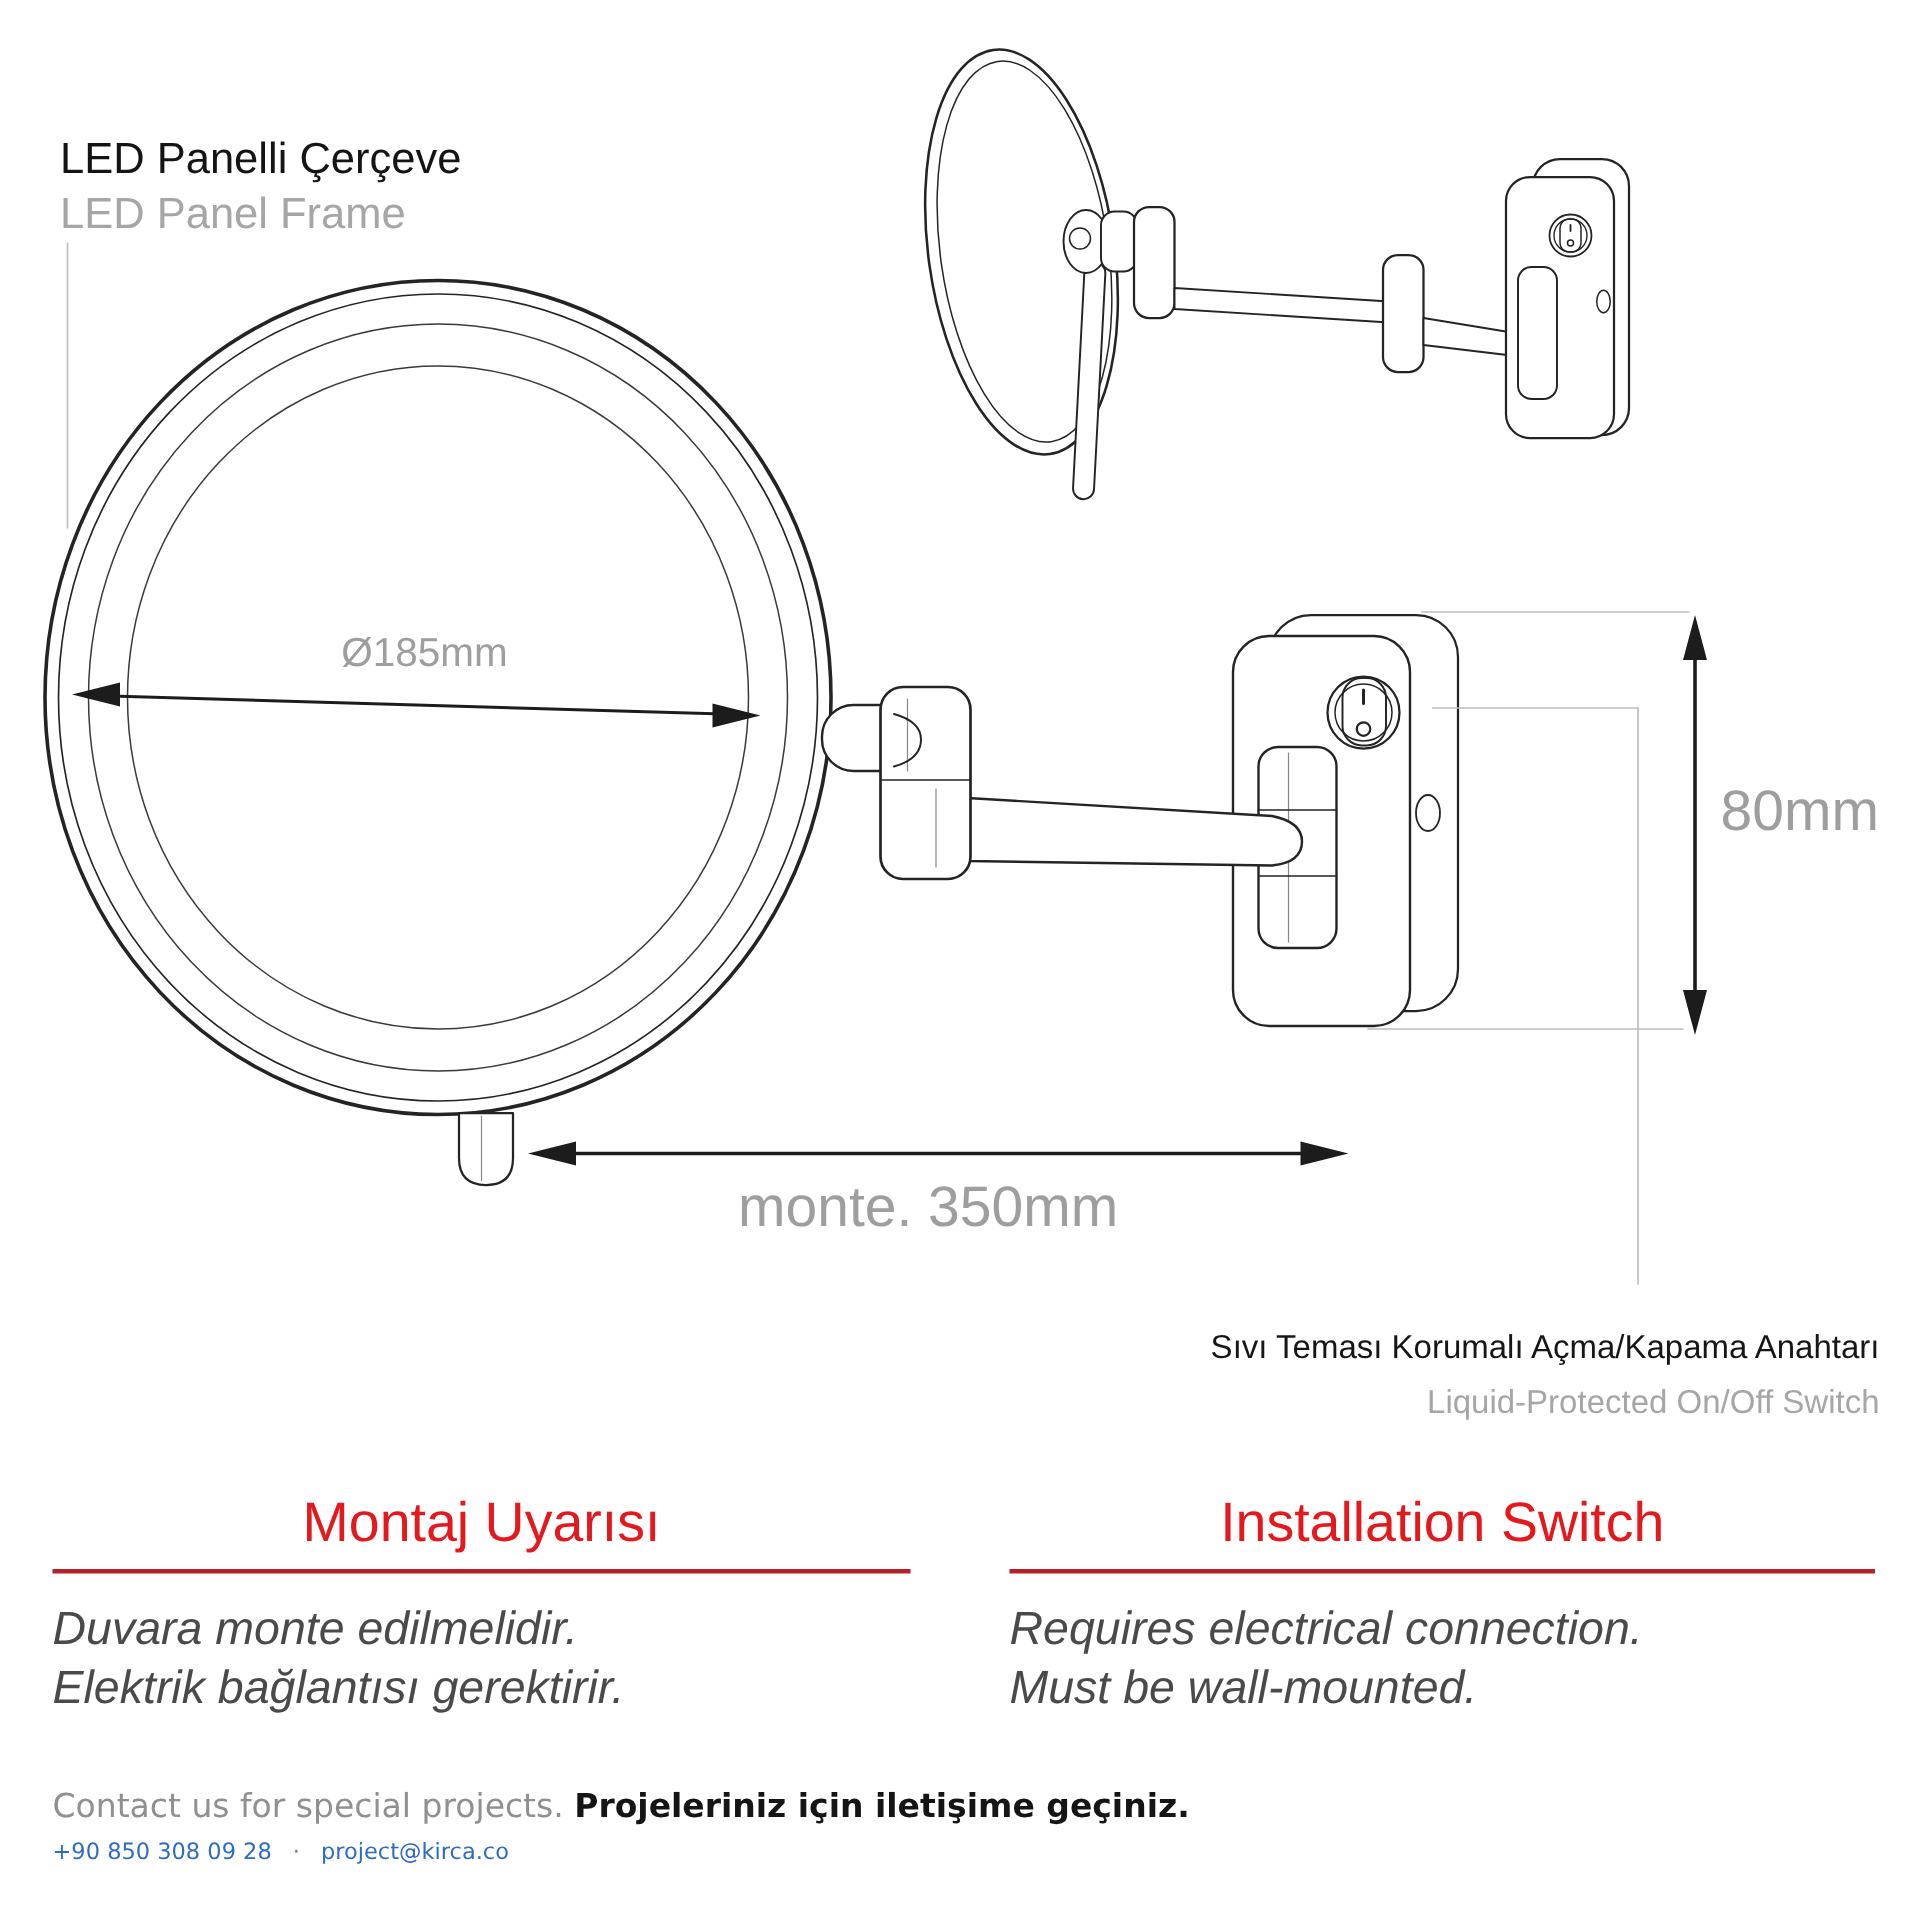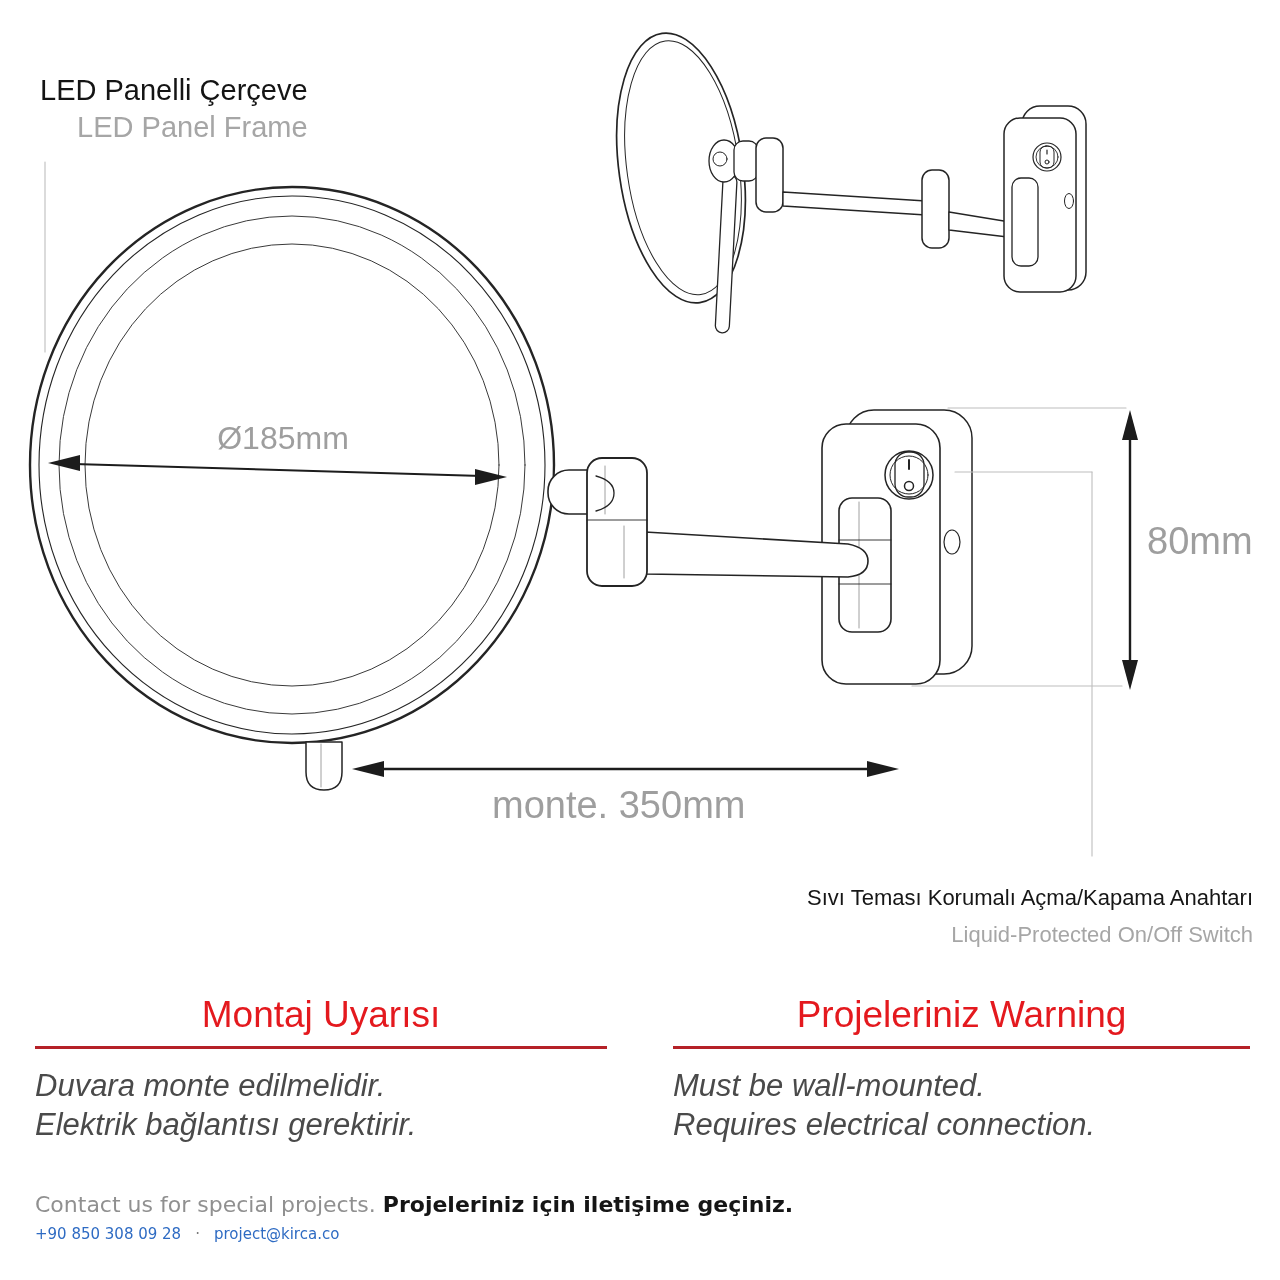--- a/index.html
+++ b/index.html
@@ -3,27 +3,27 @@
 <meta charset="utf-8">
 <style>
   html,body{margin:0;padding:0;background:#ffffff;}
   #canvas{
     position:relative;width:1280px;height:1280px;background:#ffffff;overflow:hidden;
     font-family:"Liberation Sans",sans-serif;color:#161616;
   }
   #drawing{position:absolute;left:0;top:0;width:1280px;height:1280px;}
 
   
-  .product-label{position:absolute;left:40px;top:72px;line-height:37px;font-size:29px;text-align:right;}
+  .product-label{position:absolute;left:40px;top:88px;line-height:37px;font-size:29px;}
   .product-label .tr{color:#141414;}
   .product-label .en{color:#a6a6a6;}
 
   
   .dim-label{position:absolute;color:#9e9e9e;font-size:38px;white-space:nowrap;}
-  .dim-diameter{left:283px;top:420px;font-size:32px;transform:translateX(-50%);text-align:center;}
+  .dim-diameter{left:283px;top:420px;font-size:27px;transform:translateX(-50%);text-align:center;}
   .dim-height{left:1147px;top:520px;}
   .dim-reach{left:492px;top:784px;}
 
   
   .switch-label{position:absolute;right:27px;top:879px;text-align:right;line-height:37px;font-size:22px;}
   .switch-label .tr{color:#161616;}
   .switch-label .en{color:#a6a6a6;}
 
   
   .warning{position:absolute;top:994px;}
@@ -158,25 +158,25 @@
   <div class="warning left">
     <h2>Montaj Uyarısı</h2>
     <div class="rule"></div>
     <div class="body">
       <div>Duvara monte edilmelidir.</div>
       <div>Elektrik bağlantısı gerektirir.</div>
     </div>
   </div>
 
   <div class="warning right">
-    <h2>Projeleriniz Warning</h2>
+    <h2>Installation Switch</h2>
     <div class="rule"></div>
     <div class="body">
+      <div>Requires electrical connection.</div>
       <div>Must be wall-mounted.</div>
-      <div>Requires electrical connection.</div>
     </div>
   </div>
 
   <div class="footer">
     <div>
       <span class="note-en">Contact us for special projects.</span>
       <span class="note-tr">Projeleriniz için iletişime geçiniz.</span>
     </div>
     <div class="contacts">
       <a href="#">+90 850 308 09 28</a><span class="sep">·</span><a href="#">project@kirca.co</a>

